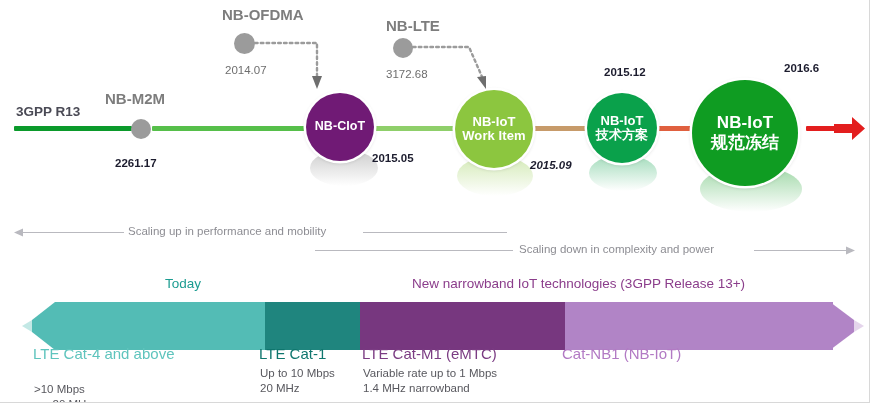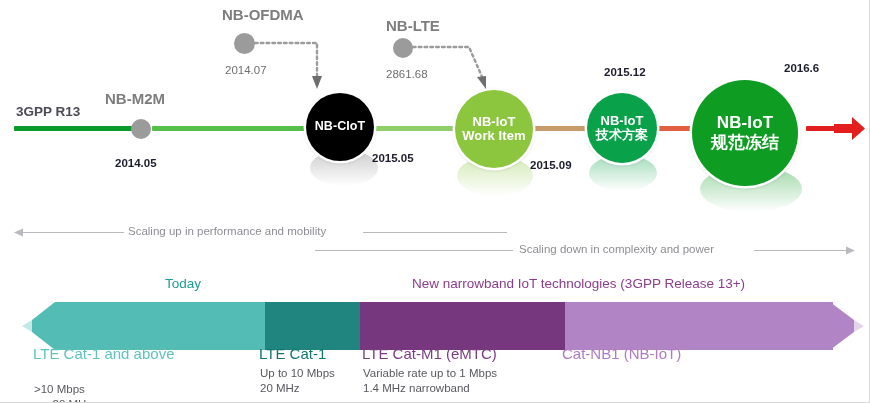--- a/index.html
+++ b/index.html
@@ -57,21 +57,21 @@
 
     <div class="refl" style="left:310px;top:150px;width:68px;height:36px;
                 background:linear-gradient(to bottom,rgba(122,122,122,.38),rgba(122,122,122,0));"></div>
     <div class="refl" style="left:457px;top:156px;width:76px;height:40px;
                 background:linear-gradient(to bottom,rgba(140,198,63,.38),rgba(140,198,63,0));"></div>
     <div class="refl" style="left:589px;top:155px;width:68px;height:36px;
                 background:linear-gradient(to bottom,rgba(10,161,75,.38),rgba(10,161,75,0));"></div>
     <div class="refl" style="left:700px;top:166px;width:102px;height:46px;
                 background:linear-gradient(to bottom,rgba(15,156,34,.40),rgba(15,156,34,0));"></div>
 
-    <div class="node" style="left:306px;top:93px;width:68px;height:68px;background:#000000;font-size:12.5px;">
+    <div class="node" style="left:306px;top:93px;width:68px;height:68px;background:#701a75;font-size:12.5px;">
       <span>NB-CIoT</span>
     </div>
 
     <div class="node" style="left:455px;top:90px;width:78px;height:78px;background:#8cc63f;font-size:13px;">
       <span>NB-IoT</span>
       <span class="l2">Work Item</span>
     </div>
 
     <div class="node" style="left:587px;top:93px;width:70px;height:70px;background:#0aa14b;font-size:13px;">
       <span>NB-IoT</span>
@@ -92,30 +92,30 @@
       <path d="M59 46 L64 59 L69 46 Z" fill="#6e6e6e"></path>
     </svg>
     <svg style="position:absolute;left:411px;top:35px;" width="82" height="62" viewBox="0 0 82 62">
       <path d="M2 12 L58 12 L72 44" fill="none" stroke="#9b9b9b" stroke-width="2.4" stroke-dasharray="2.6 3.2" stroke-linecap="round"></path>
       <path d="M66 42 L75 54 L75 41 Z" fill="#6e6e6e"></path>
     </svg>
 
     <div class="cap cap-r13" style="left:16px;top:104px;">3GPP R13</div>
 
     <div class="cap cap-title" style="left:105px;top:90px;">NB-M2M</div>
-    <div class="cap cap-date-b" style="left:115px;top:157px;">2014.05</div>
+    <div class="cap cap-date-b" style="left:115px;top:157px;">2261.17</div>
 
     <div class="cap cap-title" style="left:222px;top:6px;">NB-OFDMA</div>
     <div class="cap cap-date" style="left:225px;top:64px;">2014.07</div>
 
     <div class="cap cap-title" style="left:386px;top:17px;">NB-LTE</div>
-    <div class="cap cap-date" style="left:386px;top:68px;">2861.68</div>
+    <div class="cap cap-date" style="left:386px;top:68px;">3172.68</div>
 
     <div class="cap cap-date-b" style="left:372px;top:152px;">2015.05</div>
-    <div class="cap cap-date-b" style="left:530px;top:159px;">2015.09</div>
+    <div class="cap cap-date-b" style="left:530px;top:159px;font-style:italic;">2015.09</div>
     <div class="cap cap-date-b" style="left:604px;top:66px;">2015.12</div>
     <div class="cap cap-date-b" style="left:784px;top:62px;">2016.6</div>
   </div>
 
   <div>
 
     <svg style="position:absolute;left:14px;top:228px;" width="10" height="9" viewBox="0 0 10 9">
       <path d="M0 4.5 L9 0.5 L9 8.5 Z" fill="#b9b9bf"></path>
     </svg>
     <div class="sline" style="left:22px;top:232px;width:102px;"></div>
@@ -146,21 +146,21 @@
       <div class="seg" style="left:243px;width:95px;background:#1f857e;"></div>
       <div class="seg" style="left:338px;width:205px;background:#77377f;"></div>
       <div class="seg" style="left:543px;width:268px;background:#b184c6;"></div>
 
       <svg style="position:absolute;left:808px;top:0;" width="34" height="48" viewBox="0 0 34 48">
         <path d="M0 0 L0 48 L24 30 L24 18 Z" fill="#b184c6"></path>
         <path d="M24 18 L24 30 L34 24 Z" fill="#b184c6" opacity="0.35"></path>
       </svg>
     </div>
 
-    <div class="cat-name" style="left:33px;top:345px;color:#5ec4bd;">LTE Cat-1 and above</div>
+    <div class="cat-name" style="left:33px;top:345px;color:#5ec4bd;">LTE Cat-4 and above</div>
     <div class="cat-sub" style="left:34px;top:366px;margin-top:16px;">
       <div>&gt;10 Mbps</div>
       <div>n x 20 MHz</div>
     </div>
 
     <div class="cat-name" style="left:259px;top:345px;color:#0f766e;">LTE Cat-1</div>
     <div class="cat-sub" style="left:260px;top:366px;">
       <div>Up to 10 Mbps</div>
       <div>20 MHz</div>
     </div>

